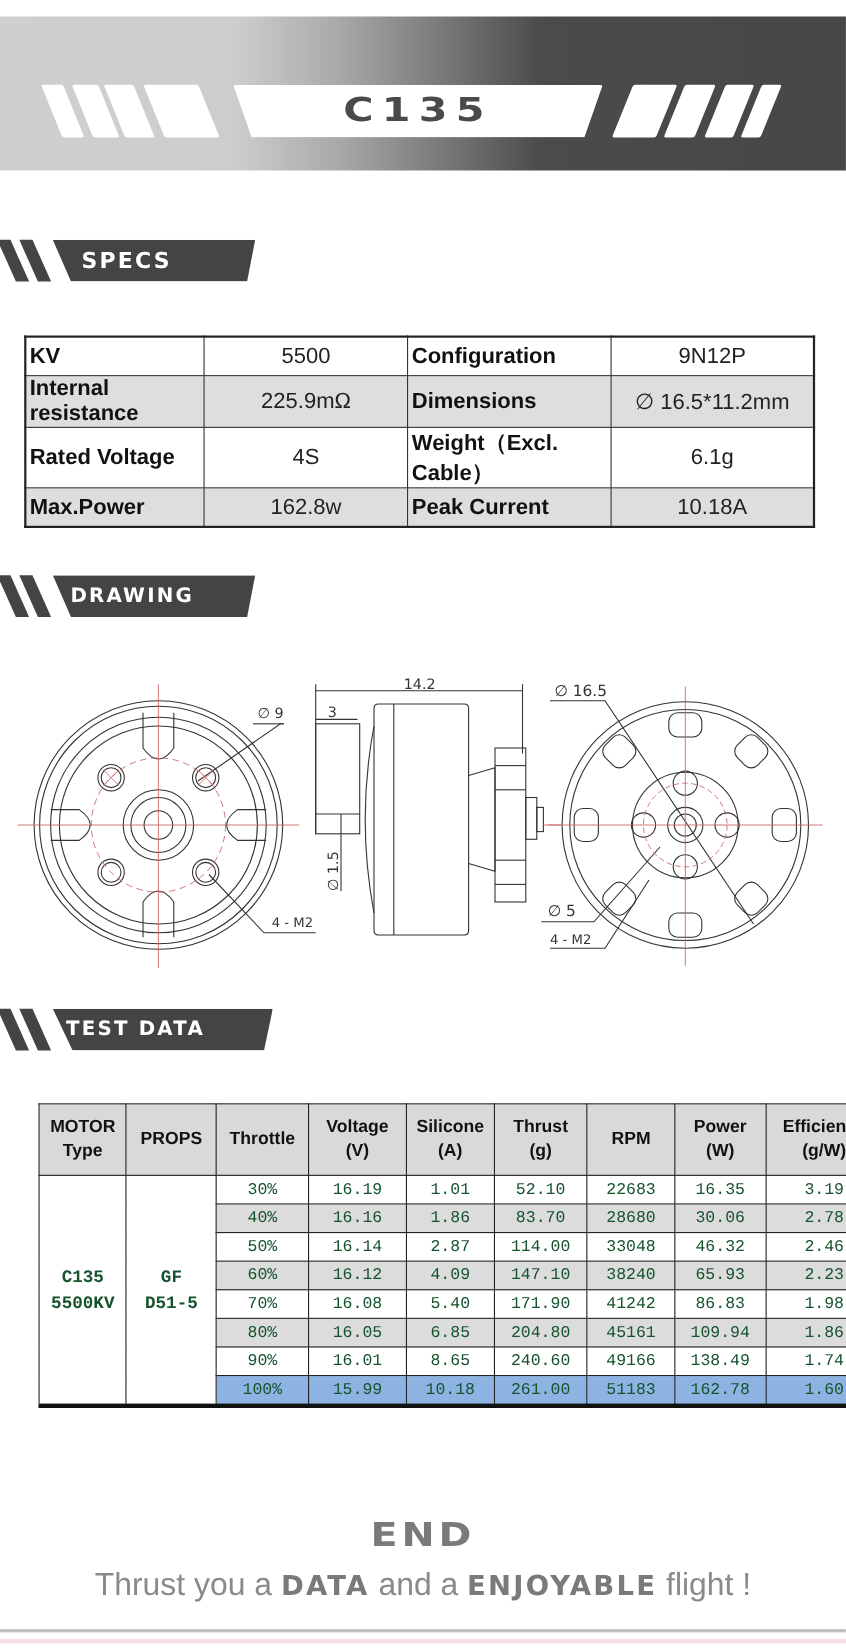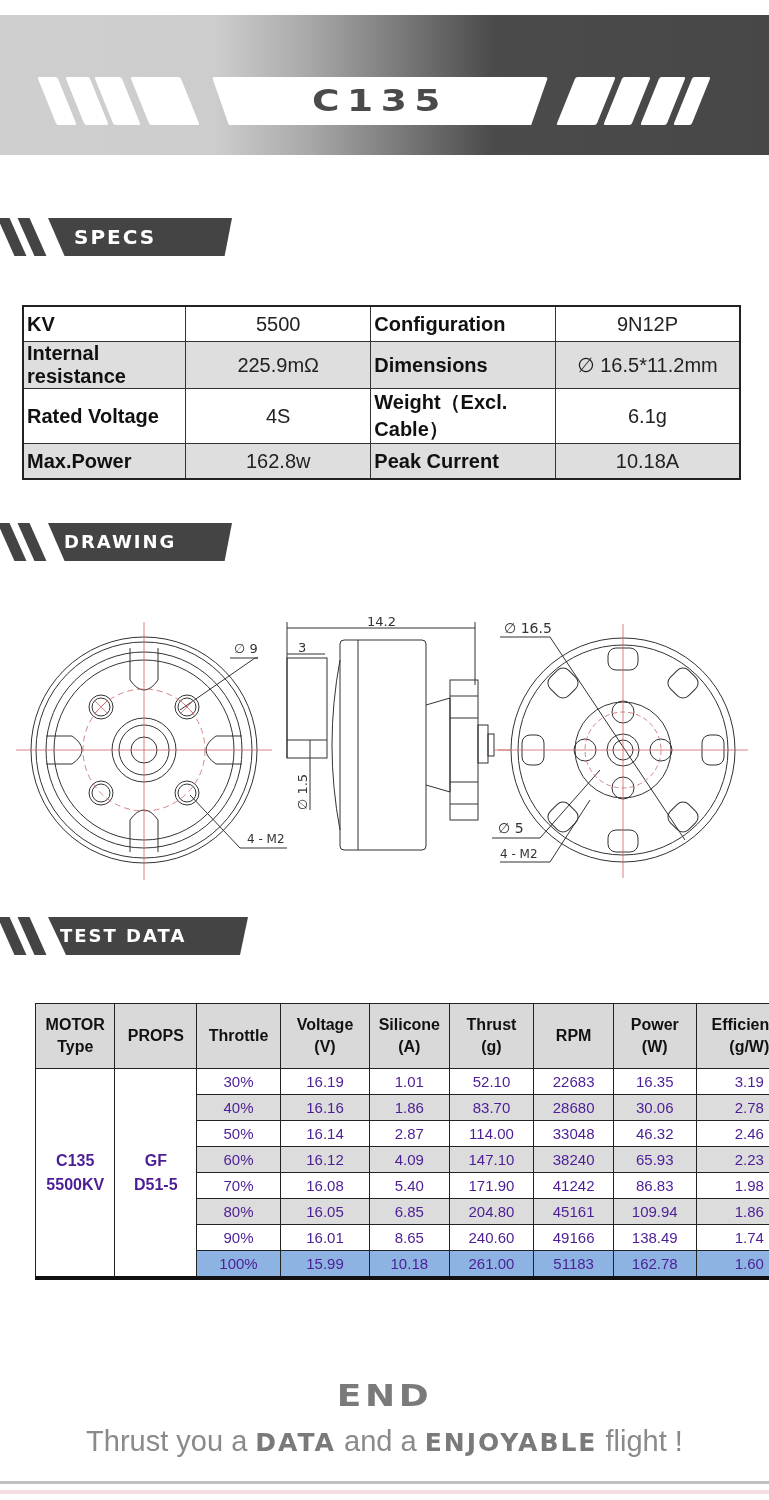--- a/index.html
+++ b/index.html
@@ -30,21 +30,21 @@
   .specs{position:absolute;left:22px;top:305px;width:719px;font-size:20px;}
   .specs td{border:1px solid #333;height:34px;padding:0 3px;}
   .specs tr:nth-child(even) td{background:#dedede;}
   .specs td.k{font-weight:bold;text-align:left;}
   .specs td.v{text-align:center;color:#222;}
   .specs{border:2px solid #222;}
 
   
   .test{position:absolute;left:35px;top:1003px;width:768px;font-size:15px;}
   .test th{background:#d9d9d9;border:1.5px solid #222;font-weight:bold;font-size:16px;line-height:22px;height:64px;padding:0 2px;}
-  .test td{border:1.5px solid #222;text-align:center;height:25px;padding:0;color:#4c1d95;}
+  .test td{border:1.5px solid #222;text-align:center;height:25px;padding:0;color:#14532d;font-family:Liberation Mono, monospace;}
   .test tr.alt td.d{background:#dcdcdc;}
   .test tr.hl td.d{background:#8db3e2;}
   .test td.m{font-weight:bold;font-size:16px;line-height:24px;background:#fff;}
   .test{border-bottom:4px solid #111;}
 
   
   .end{left:0;width:769px;top:1378px;text-align:center;font-family:"DejaVu Sans",sans-serif;font-weight:bold;
     font-size:30px;color:#7a7a7a;letter-spacing:3px;transform:scaleX(1.2);}
   .wish{left:0;width:769px;top:1425px;text-align:center;font-size:29px;color:#8a8a8a;white-space:nowrap;}
   .wish .bold{font-family:"DejaVu Sans",sans-serif;font-weight:bold;color:#7a7a7a;letter-spacing:2px;font-size:25px;}

